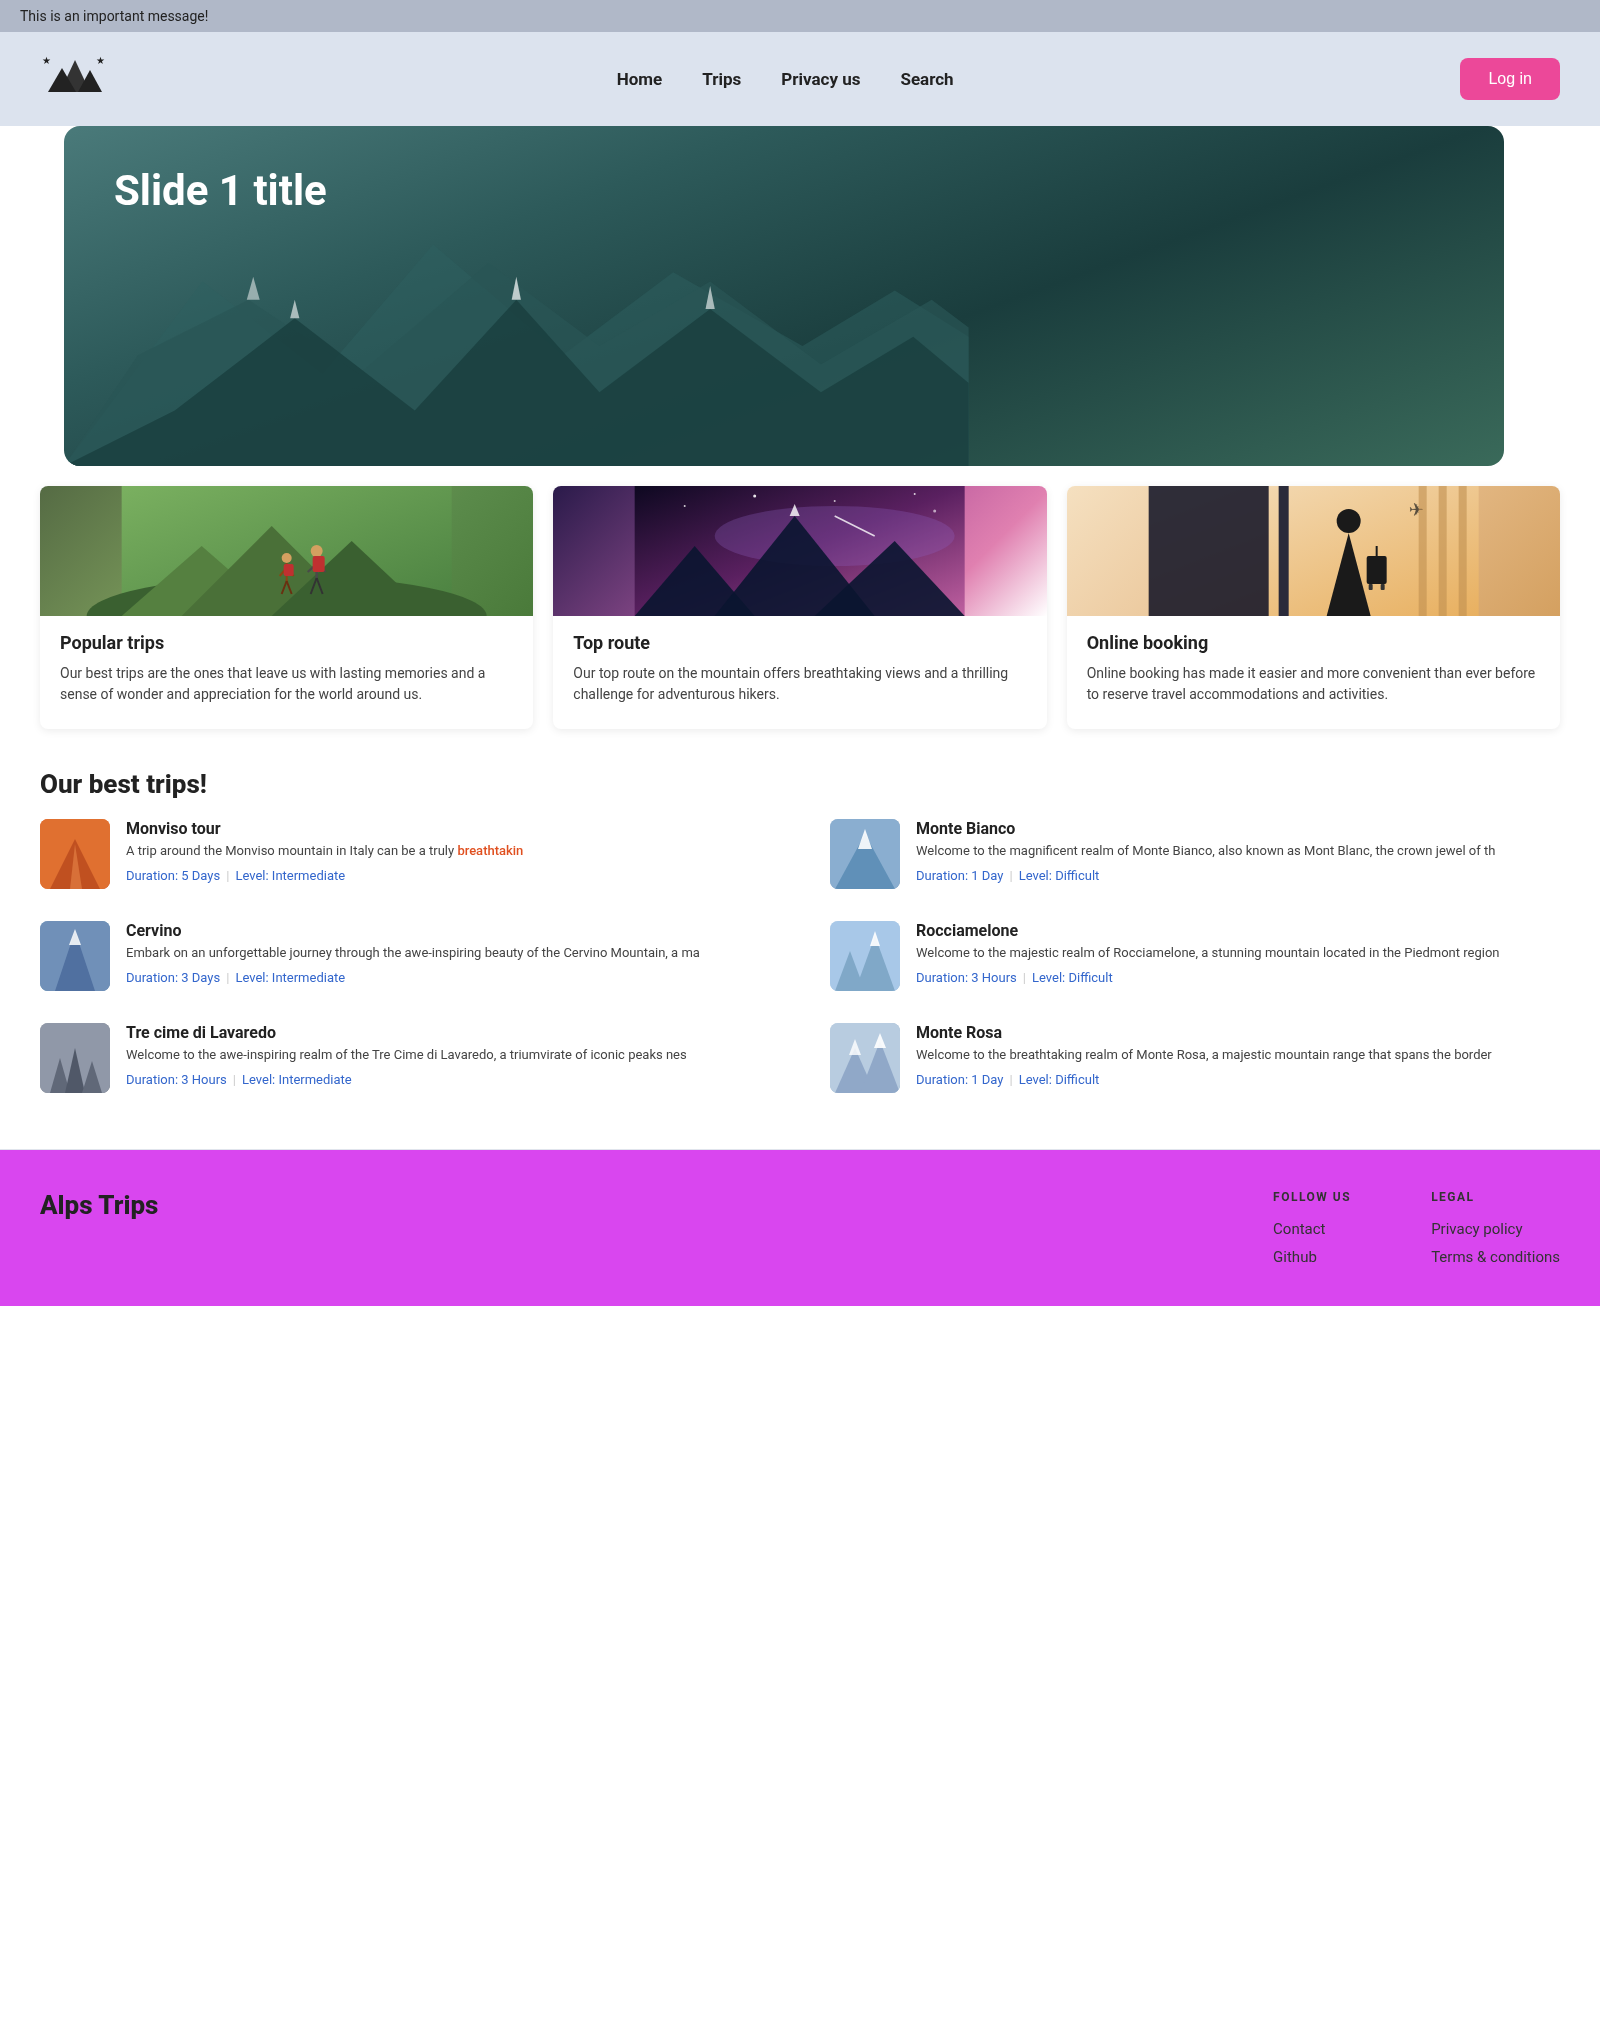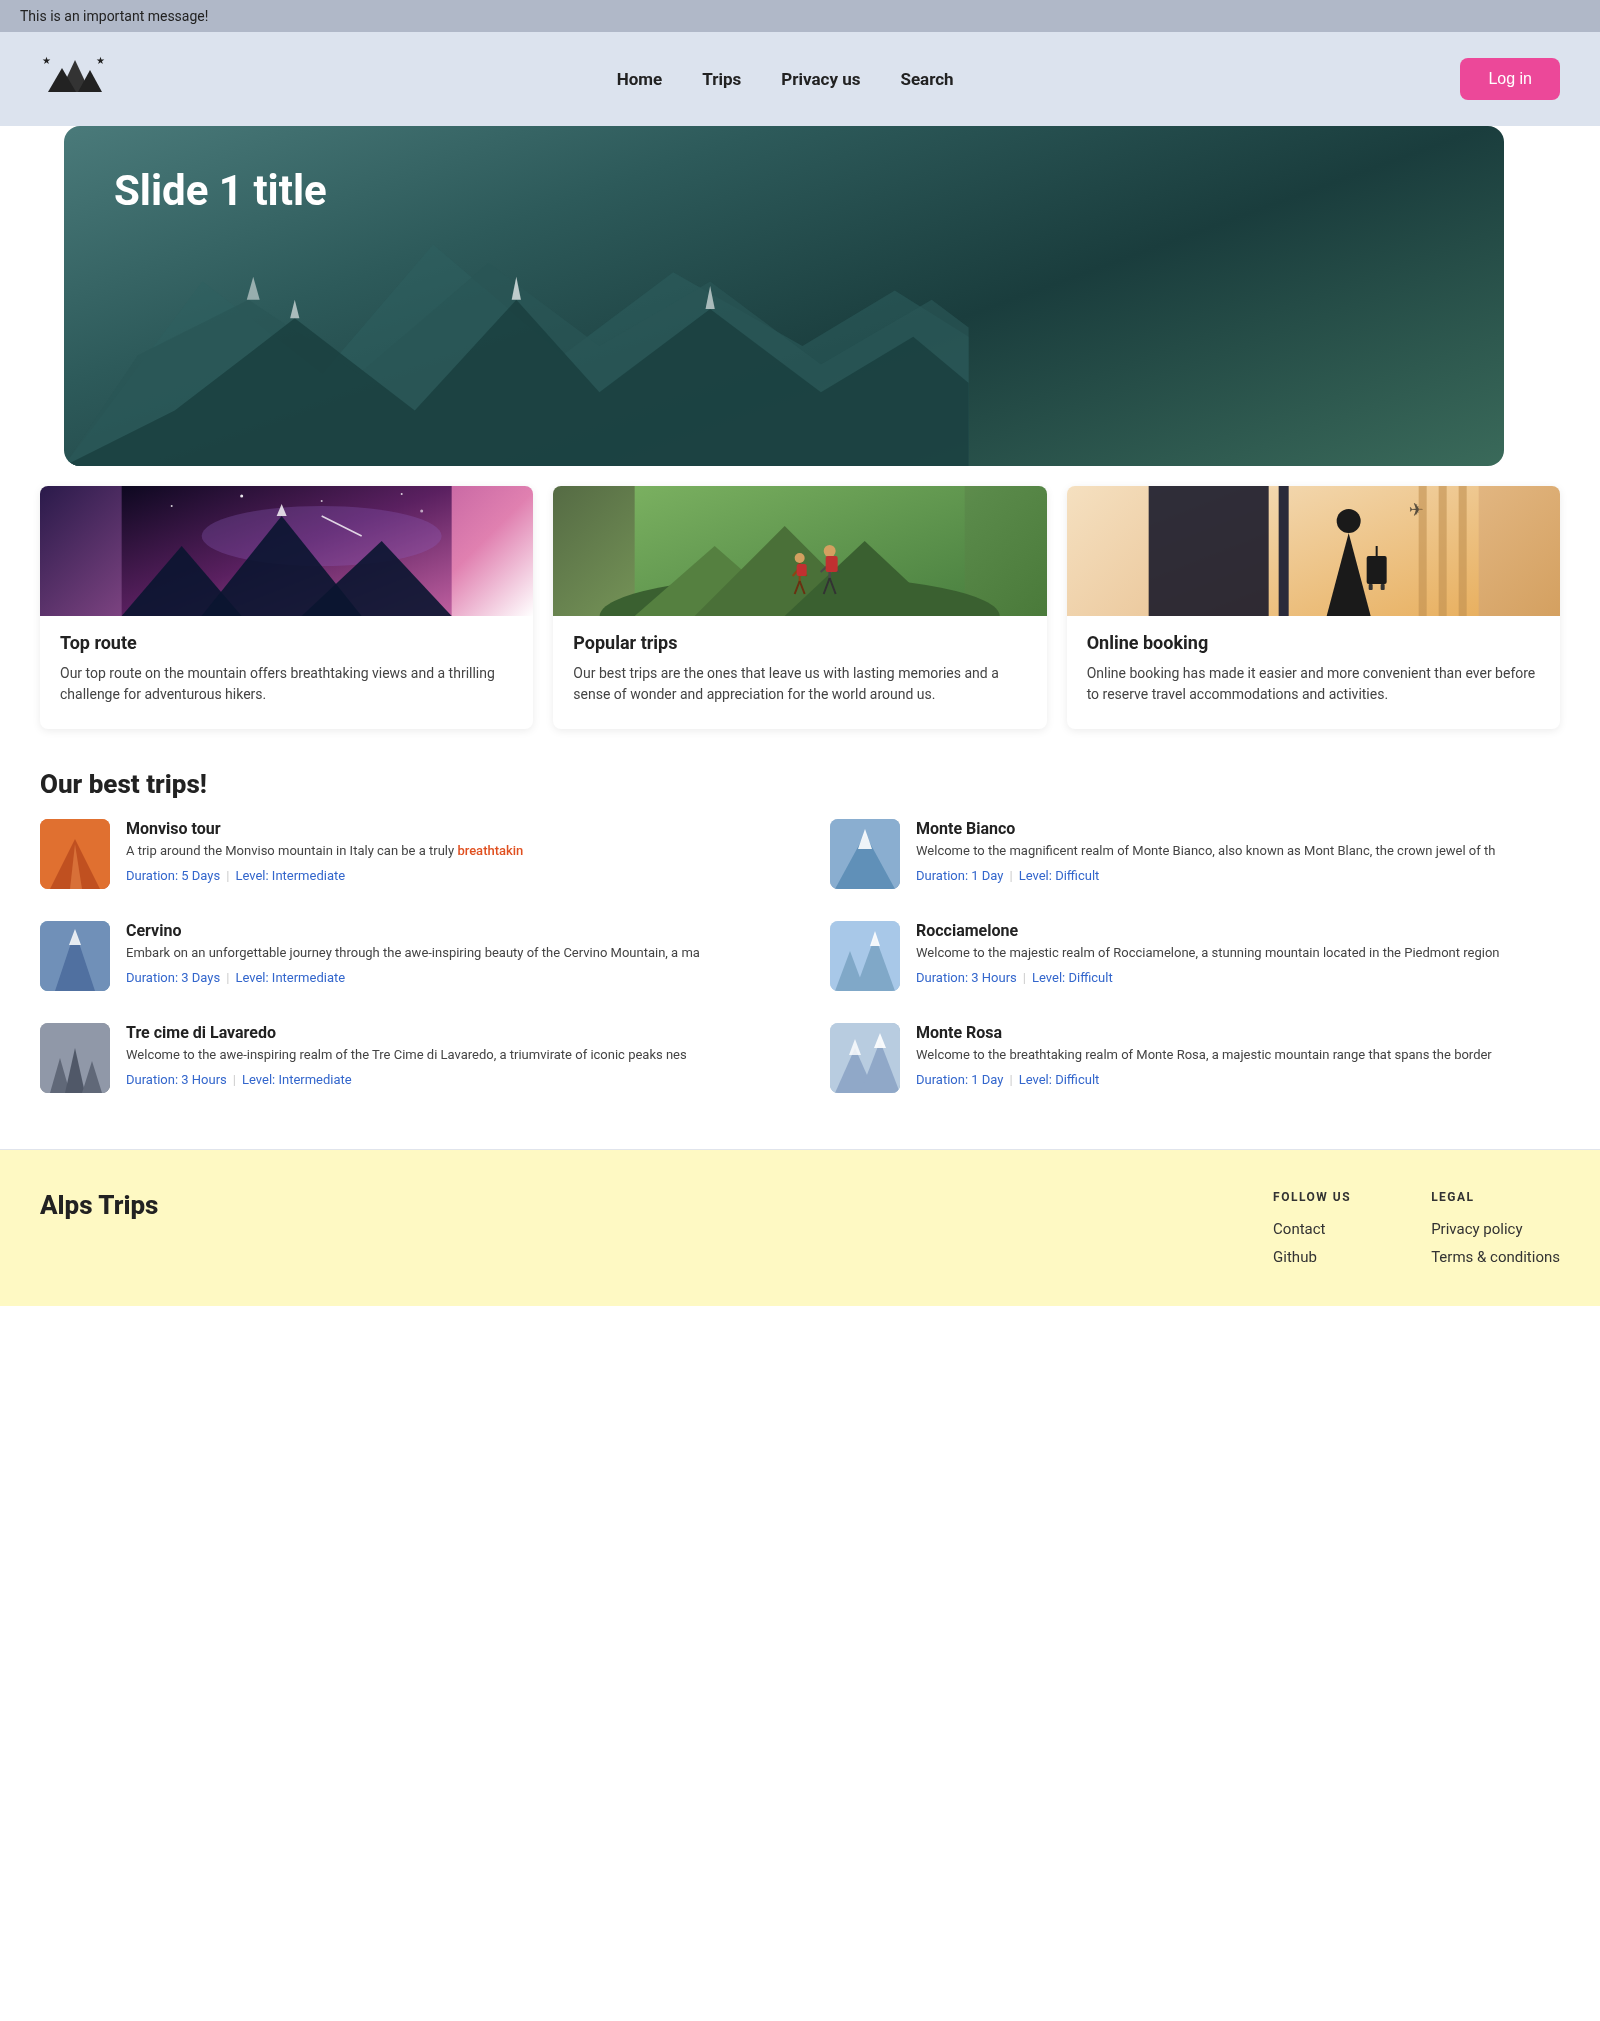--- a/index.html
+++ b/index.html
@@ -194,21 +194,21 @@
       align-items: center;
       gap: 6px;
     }
     .trip-duration { color: #3366cc; }
     .trip-level { color: #3366cc; }
     .trip-divider { color: #ccc; }
     .trip-highlight { color: #e05020; font-weight: 500; }
 
     
     footer {
-      background: #fef9c3;
+      background: #d946ef;
       padding: 40px 40px 30px;
       display: flex;
       justify-content: space-between;
       align-items: flex-start;
       margin-top: 20px;
       border-top: 1px solid #e0e4ec;
     }
     .footer-brand {
       font-size: 26px;
       font-weight: 800;
@@ -289,20 +289,61 @@
         <div class="hero-title">Slide 1 title</div>
       </div>
     </div>
   </div>
 
 </div>
 
 <div class="feature-cards">
 
   <div class="feature-card">
+    <div class="card-img card-img-popular" style="height:130px; position:relative;">
+      <svg viewBox="0 0 330 130" width="100%" height="100%" xmlns="http://www.w3.org/2000/svg">
+        <defs>
+          <linearGradient id="sky1" x1="0%" y1="0%" x2="100%" y2="100%">
+            <stop offset="0%" style="stop-color:#7ab060"></stop>
+            <stop offset="100%" style="stop-color:#4a8040"></stop>
+          </linearGradient>
+        </defs>
+        <rect width="330" height="130" fill="url(#sky1)"></rect>
+
+        <ellipse cx="165" cy="130" rx="200" ry="40" fill="#3a6030"></ellipse>
+
+        <polygon points="0,130 80,60 160,130" fill="#558040"></polygon>
+        <polygon points="60,130 150,40 240,130" fill="#4a7038"></polygon>
+        <polygon points="150,130 230,55 310,130" fill="#3a6030"></polygon>
+
+        <circle cx="165" cy="72" r="5" fill="#d4a060"></circle>
+        <line x1="165" y1="77" x2="165" y2="95" stroke="#8B4513" stroke-width="2"></line>
+        <line x1="165" y1="82" x2="158" y2="90" stroke="#8B4513" stroke-width="2"></line>
+        <line x1="165" y1="82" x2="172" y2="90" stroke="#8B4513" stroke-width="2"></line>
+        <line x1="165" y1="95" x2="160" y2="108" stroke="#6a3010" stroke-width="2"></line>
+        <line x1="165" y1="95" x2="170" y2="108" stroke="#6a3010" stroke-width="2"></line>
+
+        <rect x="162" y="78" width="10" height="12" rx="2" fill="#c03030"></rect>
+
+        <circle cx="195" cy="65" r="6" fill="#d4a060"></circle>
+        <line x1="195" y1="71" x2="195" y2="92" stroke="#4a4a4a" stroke-width="2.5"></line>
+        <line x1="195" y1="78" x2="186" y2="86" stroke="#4a4a4a" stroke-width="2"></line>
+        <line x1="195" y1="78" x2="204" y2="86" stroke="#4a4a4a" stroke-width="2"></line>
+        <line x1="195" y1="92" x2="189" y2="108" stroke="#333" stroke-width="2"></line>
+        <line x1="195" y1="92" x2="201" y2="108" stroke="#333" stroke-width="2"></line>
+        <rect x="191" y="70" width="12" height="16" rx="2" fill="#c03030"></rect>
+      </svg>
+    </div>
+    <div class="card-body">
+      <div class="card-title">Popular trips</div>
+      <div class="card-text">Our best trips are the ones that leave us with lasting memories and a sense of wonder and appreciation for the world around us.</div>
+    </div>
+  </div>
+
+  <div class="feature-card">
     <div class="card-img card-img-route" style="height:130px;">
       <svg viewBox="0 0 330 130" width="100%" height="100%" xmlns="http://www.w3.org/2000/svg">
         <defs>
           <linearGradient id="sky2" x1="0%" y1="0%" x2="100%" y2="100%">
             <stop offset="0%" style="stop-color:#0d0820"></stop>
             <stop offset="50%" style="stop-color:#5a2060"></stop>
             <stop offset="100%" style="stop-color:#c060a0"></stop>
           </linearGradient>
         </defs>
         <rect width="330" height="130" fill="url(#sky2)"></rect>
@@ -324,61 +365,20 @@
         <polygon points="155,30 160,18 165,30" fill="white" opacity="0.8"></polygon>
       </svg>
     </div>
     <div class="card-body">
       <div class="card-title">Top route</div>
       <div class="card-text">Our top route on the mountain offers breathtaking views and a thrilling challenge for adventurous hikers.</div>
     </div>
   </div>
 
   <div class="feature-card">
-    <div class="card-img card-img-popular" style="height:130px; position:relative;">
-      <svg viewBox="0 0 330 130" width="100%" height="100%" xmlns="http://www.w3.org/2000/svg">
-        <defs>
-          <linearGradient id="sky1" x1="0%" y1="0%" x2="100%" y2="100%">
-            <stop offset="0%" style="stop-color:#7ab060"></stop>
-            <stop offset="100%" style="stop-color:#4a8040"></stop>
-          </linearGradient>
-        </defs>
-        <rect width="330" height="130" fill="url(#sky1)"></rect>
-
-        <ellipse cx="165" cy="130" rx="200" ry="40" fill="#3a6030"></ellipse>
-
-        <polygon points="0,130 80,60 160,130" fill="#558040"></polygon>
-        <polygon points="60,130 150,40 240,130" fill="#4a7038"></polygon>
-        <polygon points="150,130 230,55 310,130" fill="#3a6030"></polygon>
-
-        <circle cx="165" cy="72" r="5" fill="#d4a060"></circle>
-        <line x1="165" y1="77" x2="165" y2="95" stroke="#8B4513" stroke-width="2"></line>
-        <line x1="165" y1="82" x2="158" y2="90" stroke="#8B4513" stroke-width="2"></line>
-        <line x1="165" y1="82" x2="172" y2="90" stroke="#8B4513" stroke-width="2"></line>
-        <line x1="165" y1="95" x2="160" y2="108" stroke="#6a3010" stroke-width="2"></line>
-        <line x1="165" y1="95" x2="170" y2="108" stroke="#6a3010" stroke-width="2"></line>
-
-        <rect x="162" y="78" width="10" height="12" rx="2" fill="#c03030"></rect>
-
-        <circle cx="195" cy="65" r="6" fill="#d4a060"></circle>
-        <line x1="195" y1="71" x2="195" y2="92" stroke="#4a4a4a" stroke-width="2.5"></line>
-        <line x1="195" y1="78" x2="186" y2="86" stroke="#4a4a4a" stroke-width="2"></line>
-        <line x1="195" y1="78" x2="204" y2="86" stroke="#4a4a4a" stroke-width="2"></line>
-        <line x1="195" y1="92" x2="189" y2="108" stroke="#333" stroke-width="2"></line>
-        <line x1="195" y1="92" x2="201" y2="108" stroke="#333" stroke-width="2"></line>
-        <rect x="191" y="70" width="12" height="16" rx="2" fill="#c03030"></rect>
-      </svg>
-    </div>
-    <div class="card-body">
-      <div class="card-title">Popular trips</div>
-      <div class="card-text">Our best trips are the ones that leave us with lasting memories and a sense of wonder and appreciation for the world around us.</div>
-    </div>
-  </div>
-
-  <div class="feature-card">
     <div class="card-img card-img-booking" style="height:130px;">
       <svg viewBox="0 0 330 130" width="100%" height="100%" xmlns="http://www.w3.org/2000/svg">
         <defs>
           <linearGradient id="sky3" x1="0%" y1="0%" x2="100%" y2="100%">
             <stop offset="0%" style="stop-color:#f5e0c0"></stop>
             <stop offset="100%" style="stop-color:#e8b060"></stop>
           </linearGradient>
         </defs>
         <rect width="330" height="130" fill="url(#sky3)"></rect>
 

